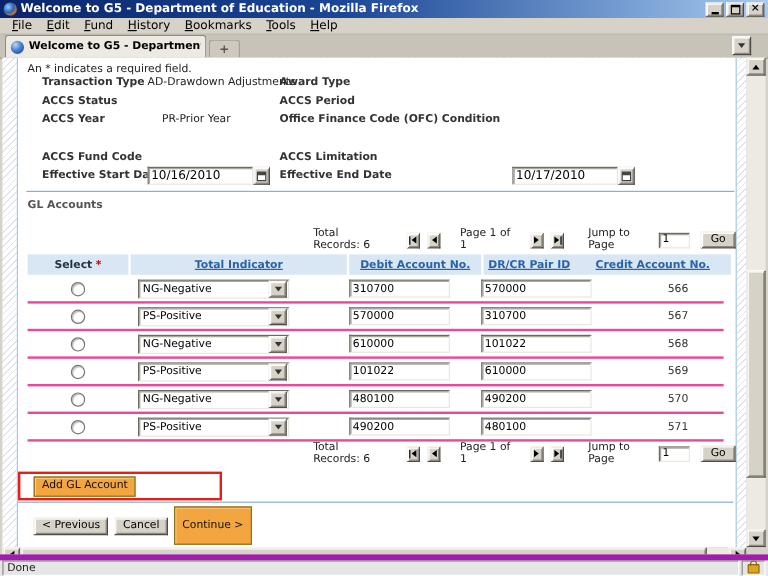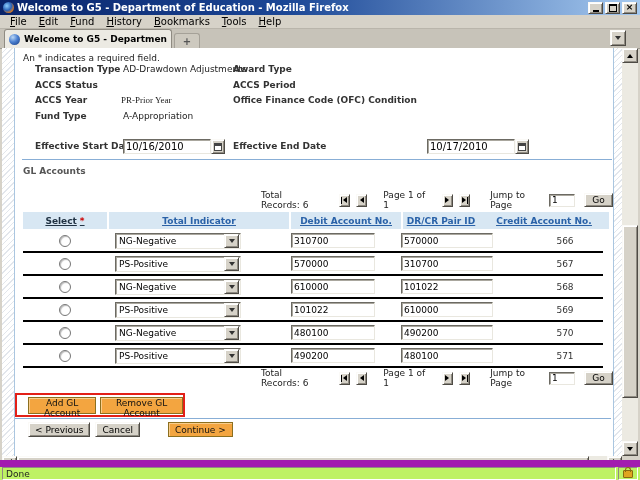--- a/index.html
+++ b/index.html
@@ -70,23 +70,23 @@
   .tri-r{width:0;height:0;border-top:3px solid transparent;border-bottom:3px solid transparent;
          border-left:4px solid #000;}
   .bar{width:1px;height:7px;background:#000;}
   .pager .lbl{color:#222;}
   .jump-input{width:26px;height:13px;box-sizing:border-box;font-size:9px;padding:0 2px;
               font-family:"DejaVu Sans",sans-serif;}
   .gobtn{width:34px;height:14px;font-size:9px;}
   
   .thead{left:8px;display:flex;height:17px;}
   .th{background:#d8e7f3;display:flex;align-items:center;justify-content:center;
-      font-weight:bold;color:#234;margin-right:2px;text-decoration:underline;}
+      font-weight:bold;color:#234;margin-right:2px;}
   .link{color:#2a62a8;text-decoration:underline;}
-  .trow{left:8px;display:flex;align-items:center;height:21px;border-bottom:2px solid #000000;}
+  .trow{left:8px;display:flex;align-items:center;height:21px;border-bottom:2px solid #ec4899;}
   .c-select{width:84px;display:flex;justify-content:center;flex:none;}
   .c-amount{width:180px;flex:none;}
   .c-debit{width:110px;flex:none;}
   .c-credit{width:130px;flex:none;}
   .c-pair{width:76px;flex:none;text-align:center;color:#333;}
   .radio{width:10px;height:10px;border-radius:50%;background:#fff;border:1px solid #777;
          box-shadow:inset 1px 1px 1px #bbb;display:inline-block;}
   .combo{margin-left:8px;width:126px;height:16px;box-sizing:border-box;display:flex;
          align-items:center;justify-content:space-between;}
   .combo-text{padding-left:3px;white-space:nowrap;overflow:hidden;}
@@ -110,22 +110,22 @@
   .tri-dn{width:0;height:0;border-left:3px solid transparent;border-right:3px solid transparent;border-top:4px solid #000;}
   .tri-lf{width:0;height:0;border-top:3px solid transparent;border-bottom:3px solid transparent;border-right:4px solid #000;}
   .tri-rt{width:0;height:0;border-top:3px solid transparent;border-bottom:3px solid transparent;border-left:4px solid #000;}
   #vthumb{position:absolute;left:0;top:177px;width:16px;height:173px;box-sizing:border-box;}
   #hscroll{position:absolute;left:2px;right:18px;bottom:13px;height:11px;background:#eceae2;}
   .hs-btn{position:absolute;top:0;width:15px;height:11px;display:flex;align-items:center;justify-content:center;box-sizing:border-box;}
   .hs-left{left:0;} .hs-right{right:0;}
   #hthumb{position:absolute;left:15px;top:0;width:572px;height:11px;box-sizing:border-box;}
   #corner{position:absolute;right:2px;bottom:13px;width:16px;height:11px;background:#d6d2c8;}
   
-  #statusbar{position:absolute;left:0;right:0;bottom:0;height:13px;background:#bef264;
-             border-top:7px solid #a21caf;display:flex;align-items:center;}
+  #statusbar{position:absolute;left:0;right:0;bottom:0;height:13px;background:#e5e5e5;
+             border-top:5px solid #a21caf;display:flex;align-items:center;}
   .status-panel{flex:1;height:11px;margin:0 2px;border:1px solid;border-color:#8f8b82 #fff #fff #8f8b82;
                 display:flex;align-items:center;padding-left:3px;color:#222;}
   .lock-panel{width:18px;height:11px;margin-right:2px;border:1px solid;border-color:#8f8b82 #fff #fff #8f8b82;
               display:flex;align-items:flex-end;justify-content:center;}
   .lock{position:relative;width:8px;height:6px;background:#e0a520;border:1px solid #8a6a10;border-radius:1px;margin-bottom:1px;}
   .lock::before{content:"";position:absolute;top:-4px;left:1px;width:4px;height:4px;
                 border:1px solid #8a6a10;border-bottom:none;border-radius:3px 3px 0 0;}
 </style>
 </head>
 <body>
@@ -178,26 +178,26 @@
         <span class="abs flabel" style="left:20px;">ACCS Status</span>
         <span class="abs flabel" style="left:218px;">ACCS Period</span>
       </div>
       <div class="abs frow" style="left:0;top:16px;width:100%;">
         <span class="abs flabel" style="left:20px;">Transaction Type</span>
         <span class="abs fvalue" style="left:108px;">AD-Drawdown Adjustments</span>
         <span class="abs flabel" style="left:218px;">Award Type</span>
       </div>
       <div class="abs frow" style="left:0;top:47px;width:100%;">
         <span class="abs flabel" style="left:20px;">ACCS Year</span>
-        <span class="abs fvalue" style="left:106px;font-family:Liberation Serif, serif;">PR-Prior Year</span>
+        <span class="abs fvalue" style="left:120px;">PR-Prior Year</span>
         <span class="abs flabel" style="left:218px;">Office Finance Code (OFC) Condition</span>
       </div>
-      <div class="abs frow" style="left:0;top:63px;width:100%;">
-        <span class="abs flabel" style="left:20px;">Fund Type</span>
-        <span class="abs fvalue" style="left:108px;">A-Appropriation</span>
+      <div class="abs frow" style="left:0;top:78px;width:100%;">
+        <span class="abs flabel" style="left:20px;">ACCS Fund Code</span>
+        <span class="abs flabel" style="left:218px;">ACCS Limitation</span>
       </div>
 
       <div class="abs" style="left:20px;top:93px;display:flex;">
         <span class="flabel">Effective Start Date</span>
         <span class="req">*</span>
       </div>
       <div class="abs date-wrap" style="left:108px;top:91px;">
         <input class="date-input sunken" value="10/16/2010" style="">
         <button class="cal-btn raised">
             <span class="cal-glyph"></span>
@@ -369,29 +369,28 @@
             <span class="tri-r"></span>
             <span class="bar"></span>
           </button>
         <span class="lbl" style="margin-left:20px;">Jump to Page</span>
         <input class="jump-input sunken" style="margin-left: 9px;" value="1">
         <button class="gobtn raised" style="margin-left:9px;">Go</button>
       </div>
 
       <div class="abs red-annotation">
         <button class="btn-orange">Add GL Account</button>
-        <button class="btn-orange">Remove GL Account</button>
       </div>
 
       <div class="abs rule" style="left:0;top:370px;width:596px;"></div>
 
       <div class="abs navrow">
         <button class="btn-gray raised">&lt; Previous</button>
         <button class="btn-gray raised">Cancel</button>
-        <button class="btn-orange" style="height:15px;margin-left:23px;">Continue &gt;</button>
+        <button class="btn-orange" style="height:32px;">Continue &gt;</button>
       </div>
 
     </div>
   </div>
 
   <div id="vscroll">
     <div class="sb-btn sb-up raised">
         <span class="tri-up"></span>
       </div>
     <div id="vthumb" class="raised"></div>

